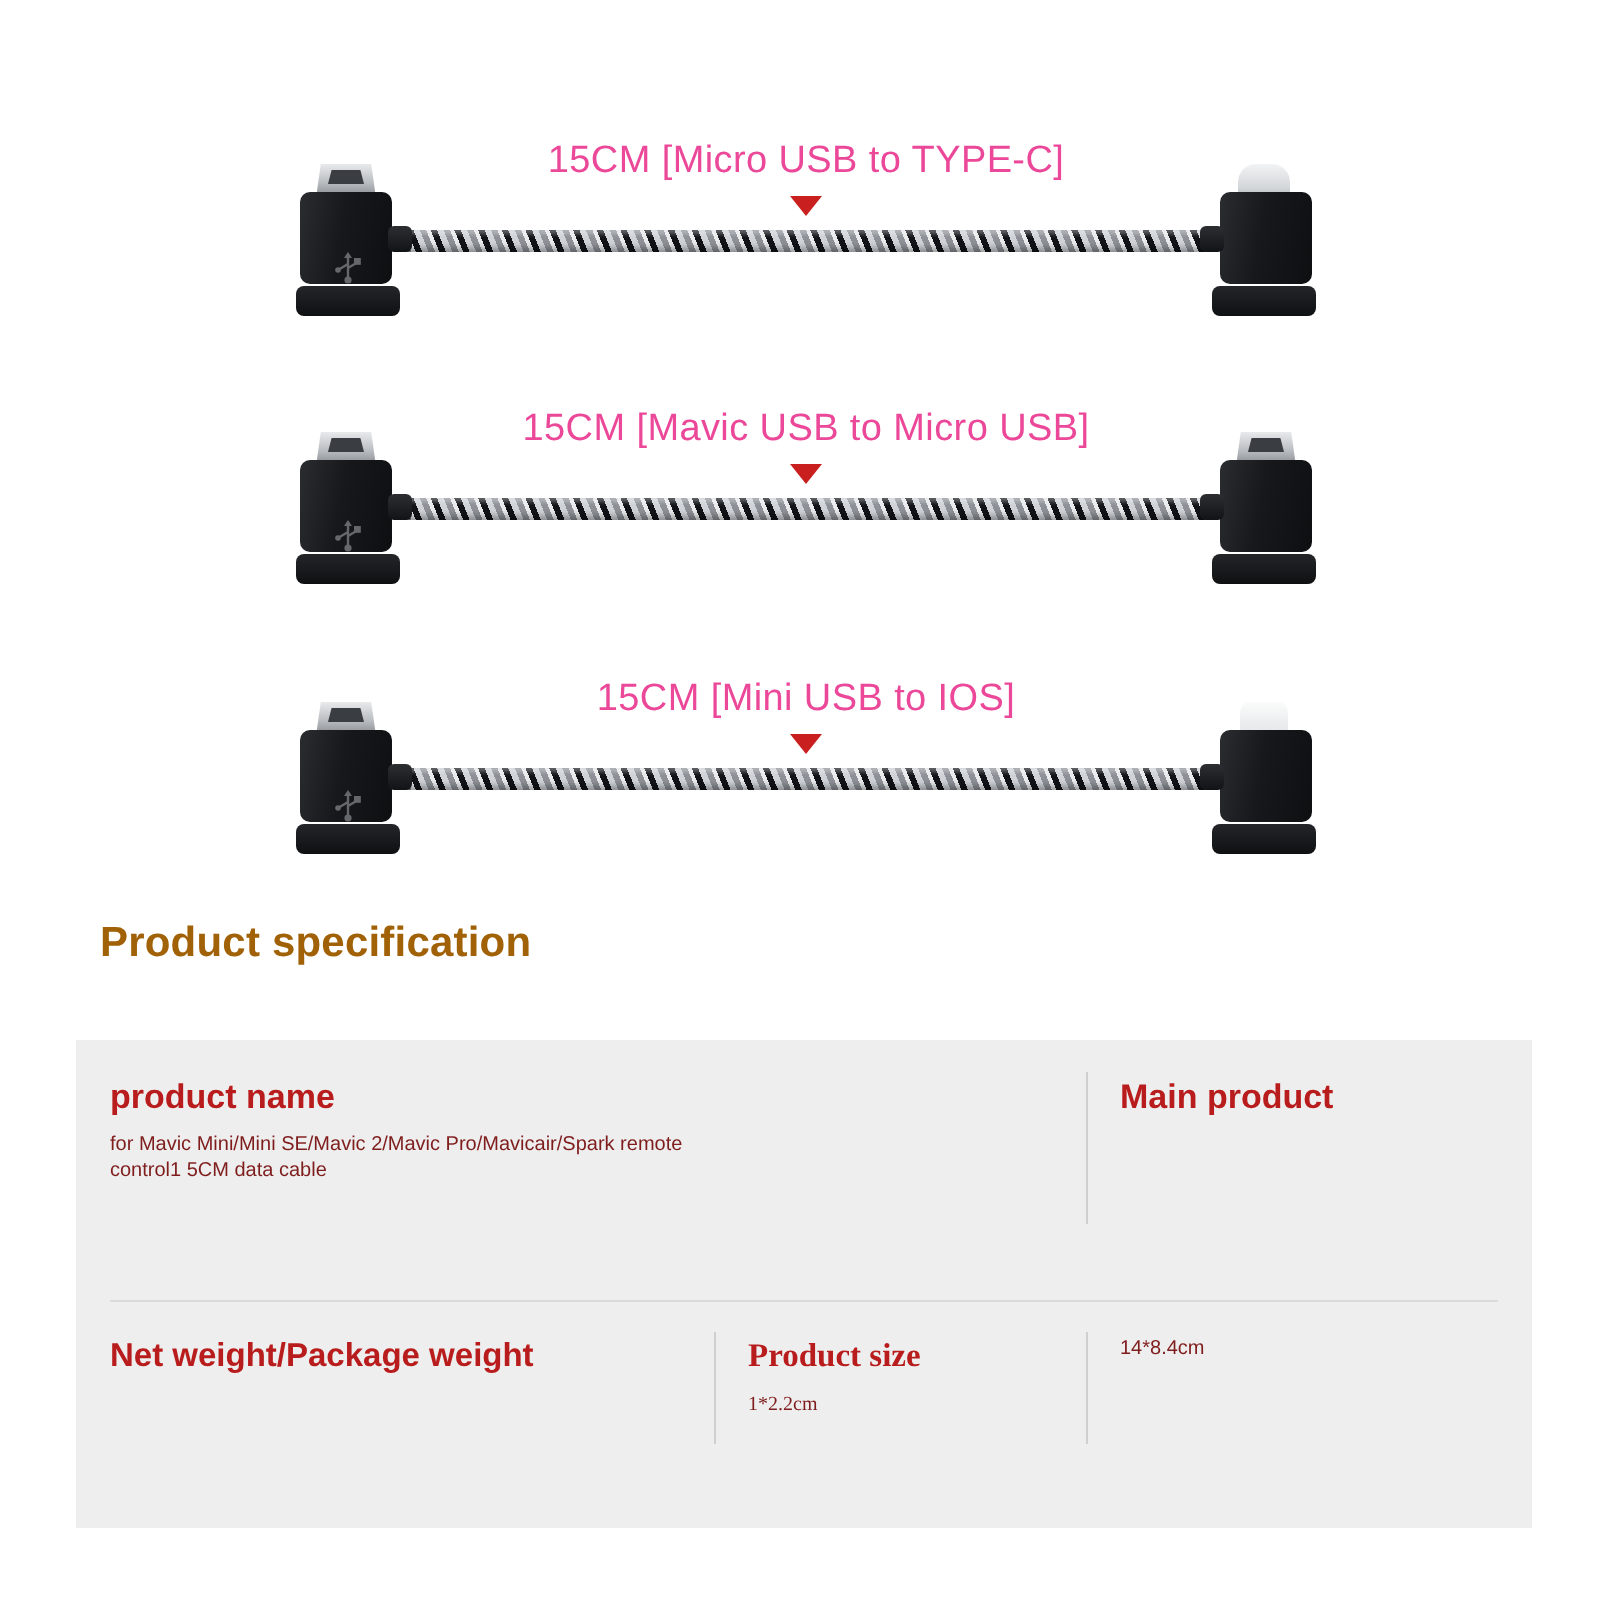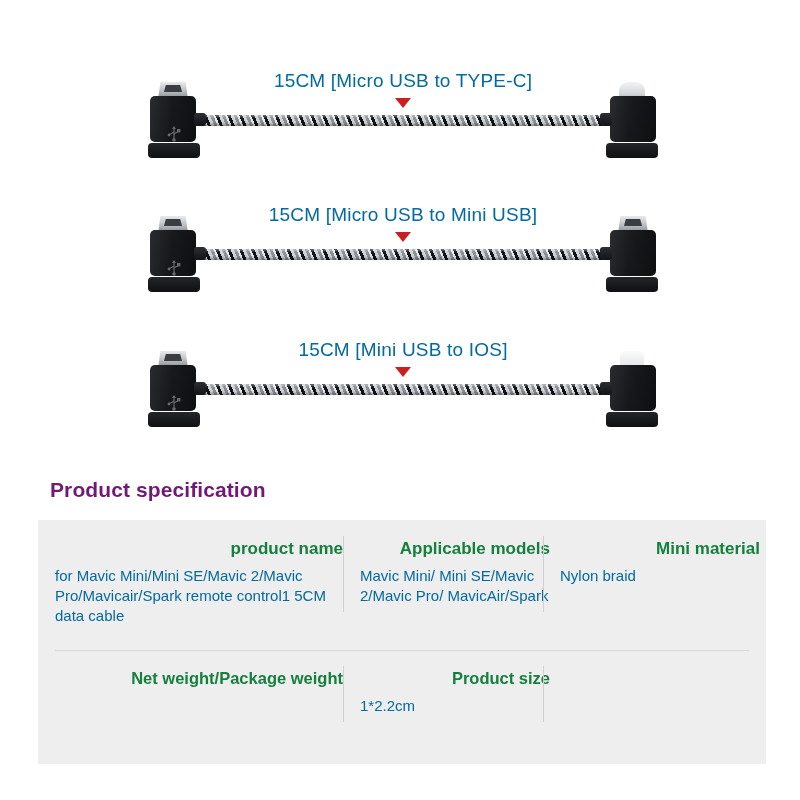--- a/index.html
+++ b/index.html
@@ -36,21 +36,21 @@
   .cable-row.r3 { top: 331px; }
 
   
   .cable-caption {
     position: absolute;
     left: 0;
     top: 8px;
     width: 510px;
     text-align: center;
     font-size: 19px;
-    color: #0369a1;
+    color: #ec4899;
     font-family: "Liberation Sans", sans-serif;
     letter-spacing: 0.2px;
     white-space: nowrap;
   }
 
   
   .marker {
     position: absolute;
     left: 50%;
     top: 36px;
@@ -174,24 +174,24 @@
     top: 30px;
     width: 20px;
     height: 16px;
     opacity: .5;
   }
 
   
   .spec-title {
     position: absolute;
     left: 50px;
-    top: 478px;
+    top: 460px;
     font-size: 21px;
     font-weight: bold;
-    color: #701a75;
+    color: #a16207;
     letter-spacing: 0.1px;
   }
 
   .spec-panel {
     position: absolute;
     left: 38px;
     top: 520px;
     width: 728px;
     height: 244px;
     background: #eeeeee;
@@ -219,53 +219,52 @@
     position: absolute;
     top: 0;
     height: 100%;
     box-sizing: border-box;
     padding-top: 18px;
   }
   .spec-row.row1 .spec-cell.c1 { left: 17px;  width: 288px; }
   .spec-row.row1 .spec-cell.c2 { left: 322px; width: 190px; }
   .spec-row.row1 .spec-cell.c3 { left: 522px; width: 200px; }
   .spec-row.row2 .spec-cell.c1 { left: 17px;  width: 288px; }
-  .spec-row.row2 .spec-cell.c2 { left: 322px; width: 190px; }
+  .spec-row.row2 .spec-cell.c2 { left: 336px; width: 190px; font-family: Liberation Serif, serif; }
   .spec-row.row2 .spec-cell.c3 { left: 522px; width: 200px; }
 
   .spec-cell.c2::before,
   .spec-cell.c3::before {
     content: "";
     position: absolute;
     left: -17px;
     top: 16px;
     width: 1px;
     height: 76px;
     background: #cfcfcf;
   }
   .spec-row.row2 .spec-cell.c2::before,
   .spec-row.row2 .spec-cell.c3::before {
     height: 56px;
   }
 
   .spec-label {
     font-size: 17px;
     font-weight: bold;
-    color: #15803d;
+    color: #b91c1c;
     line-height: 1.25;
     margin-bottom: 7px;
     white-space: nowrap;
-    text-align: right;
   }
   .spec-row.row2 .spec-label {
     font-size: 16.5px;
   }
   .spec-value {
-    font-size: 15px;
-    color: #0369a1;
+    font-size: 10px;
+    color: #7f1d1d;
     line-height: 1.32;
     white-space: pre-line;
   }
 </style>
 </head>
 <body>
 
 <div class="shots">
 
   <div class="cable-row r1">
@@ -294,21 +293,21 @@
 
     <div class="conn right">
       <div class="tip typec"></div>
       <div class="block"></div>
       <div class="neck"></div>
       <div class="foot"></div>
     </div>
   </div>
 
   <div class="cable-row r2">
-    <div class="cable-caption">15CM [Micro USB to Mini USB]</div>
+    <div class="cable-caption">15CM [Mavic USB to Micro USB]</div>
     <div class="marker"></div>
     <div class="cord"></div>
 
     <div class="conn left">
       <div class="tip micro"></div>
       <div class="block">
         <svg class="usb-glyph" viewBox="0 0 20 16">
           <g stroke="#b6b9bd" stroke-width="1.2" fill="none">
             <line x1="10" y1="1" x2="10" y2="14"></line>
             <line x1="10" y1="6" x2="5" y2="9"></line>
@@ -368,35 +367,31 @@
 
 <div class="spec-title">Product specification</div>
 
 <div class="spec-panel">
 
   <div class="spec-row row1">
     <div class="spec-cell c1">
       <div class="spec-label">product name</div>
       <div class="spec-value">for Mavic Mini/Mini SE/Mavic 2/Mavic Pro/Mavicair/Spark remote control1 5CM data cable</div>
     </div>
-    <div class="spec-cell c2">
-      <div class="spec-label">Applicable models</div>
-      <div class="spec-value">Mavic Mini/ Mini SE/Mavic 2/Mavic Pro/ MavicAir/Spark</div>
-    </div>
     <div class="spec-cell c3">
-      <div class="spec-label">Mini material</div>
-      <div class="spec-value">Nylon braid</div>
+      <div class="spec-label">Main product</div>
     </div>
   </div>
 
   <div class="spec-row row2">
     <div class="spec-cell c1">
       <div class="spec-label">Net weight/Package weight</div>
     </div>
     <div class="spec-cell c2">
       <div class="spec-label">Product size</div>
       <div class="spec-value">1*2.2cm</div>
     </div>
     <div class="spec-cell c3">
+      <div class="spec-value">14*8.4cm</div>
     </div>
   </div>
 
 </div>
 
 </body></html>

